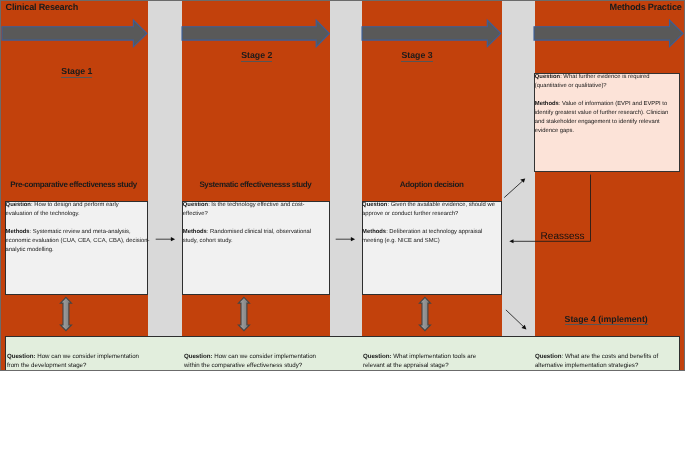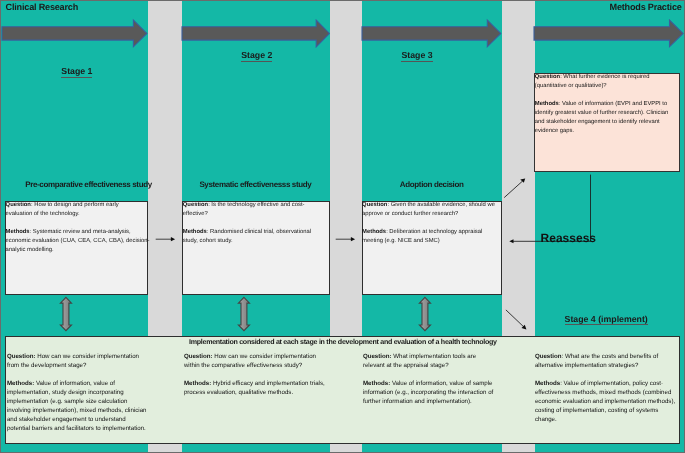--- a/index.html
+++ b/index.html
@@ -1,23 +1,23 @@
 <!DOCTYPE html>
 <html><head>
 <meta charset="utf-8">
 <style>
   html,body{margin:0;padding:0;background:#ffffff;}
   body{font-family:"Liberation Sans",sans-serif;}
   *{-webkit-font-smoothing:antialiased;text-rendering:geometricPrecision;}
-  #page{position:relative;width:685px;height:453px;background:#14b8a6;box-sizing:border-box;border:1px solid #6b6b6b;overflow:hidden;will-change:transform;}
+  #page{position:relative;width:685px;height:371px;background:#c2410c;box-sizing:border-box;border:1px solid #6b6b6b;overflow:hidden;will-change:transform;}
   .band{position:absolute;top:0;height:453px;background:#d9d9d9;}
   .stage-label{position:absolute;font-weight:bold;font-size:8.75px;color:#1b1b1b;text-align:center;white-space:nowrap;}
   .stage-label span{border-bottom:0.7px solid #555;padding-bottom:0.2px;}
   .corner-label{position:absolute;font-weight:bold;font-size:9.1px;letter-spacing:-0.2px;color:#1a1a1a;white-space:nowrap;}
-  .reassess-label{position:absolute;font-weight:bold;font-size:12px;color:#111;white-space:nowrap;text-align:center;}
+  .reassess-label{position:absolute;font-weight:normal;font-size:10px;color:#111;white-space:nowrap;text-align:center;}
   .section-title{position:absolute;font-weight:bold;font-size:8px;letter-spacing:-0.36px;color:#1b1b1b;text-align:center;white-space:nowrap;}
   .qbox{position:absolute;border:1.1px solid #2e2e2e;background:#f1f1f1;box-sizing:border-box;}
   .qbox.peach{background:#fce3d8;border-color:#333;}
   .qtext{position:absolute;font-size:5.85px;line-height:9.0px;color:#141414;white-space:nowrap;}
   .greenbox .qtext{font-size:6.15px;}
   .txt-line{height:9.0px;white-space:nowrap;}
   .qtext b{font-weight:bold;}
   .greenbox{position:absolute;background:#e2eedd;border:1.1px solid #2e2e2e;box-sizing:border-box;}
   .green-title{position:absolute;font-weight:bold;font-size:7.1px;letter-spacing:-0.28px;color:#1b1b1b;white-space:nowrap;}
   svg{position:absolute;overflow:visible;}
@@ -44,21 +44,21 @@
     <polygon points="0.00,7.80 125.30,7.80 125.30,1.00 138.80,14.40 125.30,27.80 125.30,21.10 0.00,21.10" fill="#595959" stroke="#3a5f9c" stroke-width="1.1" stroke-linejoin="miter"></polygon>
   </svg>
   <svg style="left:532.80px;top:18.20px;" width="150.10" height="30" viewBox="0 0 150.10 30">
     <polygon points="0.00,7.80 135.50,7.80 135.50,1.00 149.10,14.40 135.50,27.80 135.50,21.10 0.00,21.10" fill="#595959" stroke="#3a5f9c" stroke-width="1.1" stroke-linejoin="miter"></polygon>
   </svg>
 
   <div class="stage-label" style="left:35.9px;top:49.4px;width:80px;margin-top:16px;"><span>Stage 1</span></div>
   <div class="stage-label" style="left:215.8px;top:49.4px;width:80px;"><span>Stage 2</span></div>
   <div class="stage-label" style="left:376px;top:49.4px;width:80px;"><span>Stage 3</span></div>
 
-  <div class="section-title" style="left:23px;top:178.6px;width:129px;">Pre-comparative effectiveness study</div>
+  <div class="section-title" style="left:8px;top:178.6px;width:129px;">Pre-comparative effectiveness study</div>
   <div class="section-title" style="left:196.4px;top:178.6px;width:116px;">Systematic effectivenesss study</div>
   <div class="section-title" style="left:398.2px;top:178.6px;width:65px;text-align:center;">Adoption decision</div>
 
   <div class="qbox" style="left:4.2px;top:200px;width:143.3px;height:93.5px;">
     <div class="qtext" style="left:-0.6px;top:-1.2px;width:150px;">
         <div class="txt-line"><b>Question</b><span>: How to design and perform early</span></div>
         <div class="txt-line"><span>evaluation of the technology.</span></div>
         <div class="txt-line"><span>&nbsp;</span></div>
         <div class="txt-line"><b>Methods</b><span>: Systematic review and meta-analysis,</span></div>
         <div class="txt-line"><span>economic evaluation (CUA, CEA, CCA, CBA), decision-</span></div>
@@ -134,21 +134,20 @@
   </svg>
   <svg style="left:416.8px;top:295.0px;" width="14" height="38" viewBox="0 0 14 38">
     <polygon points="6.95,1.35 12.5,7.1 9.9,7.1 9.9,29.0 12.5,29.0 6.95,34.75 1.4,29.0 4.0,29.0 4.0,7.1 1.4,7.1" fill="url(#g1)" stroke="#444444" stroke-width="1.1"></polygon>
   </svg>
 
   <div class="stage-label" style="left:535.2px;top:313.2px;width:140px;"><span>Stage 4 (implement)</span></div>
 
   <div class="reassess-label" style="left:539.6px;top:229.6px;">Reassess</div>
 
   <div class="greenbox" style="left:3.9px;top:335.3px;width:675.3px;height:107.4px;">
-    <div class="green-title" style="left:182.0px;top:1.1px;width:310px;text-align:center;">Implementation considered at each stage in the development and evaluation of a health technology</div>
     <div class="qtext" style="left:1px;top:14.6px;width:150px;">
         <div class="txt-line"><b>Question:</b><span> How can we consider implementation</span></div>
         <div class="txt-line"><span>from the development stage?</span></div>
         <div class="txt-line"><span>&nbsp;</span></div>
         <div class="txt-line"><b>Methods:</b><span> Value of information, value of</span></div>
         <div class="txt-line"><span>implementation, study design incorporating</span></div>
         <div class="txt-line"><span>implementation (e.g. sample size calculation</span></div>
         <div class="txt-line"><span>involving implementation), mixed methods, clinician</span></div>
         <div class="txt-line"><span>and stakeholder engagement to understand</span></div>
         <div class="txt-line"><span>potential barriers and facilitators to implementation.</span></div>

